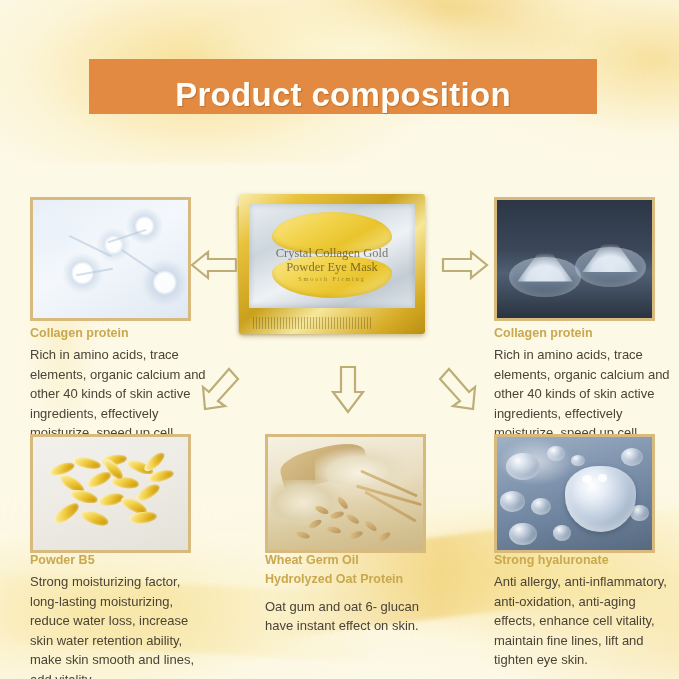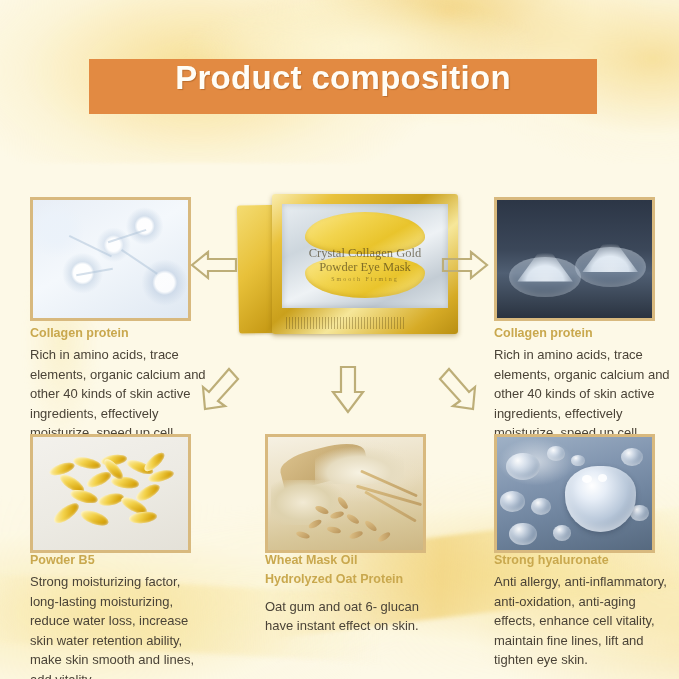--- a/index.html
+++ b/index.html
@@ -37,21 +37,21 @@
   .b6{left:2%;top:30%;width:14%;height:40%;
       background:radial-gradient(ellipse 50% 50% at 50% 50%, rgba(247,229,160,.35) 0%, rgba(253,248,228,0) 78%);filter:blur(3px);}
 
   
   #page{position:absolute;inset:0;z-index:2;}
 
   
   .banner{
     position:absolute;left:89px;top:59px;width:508px;height:55px;
     background:#e28a42;
-    display:flex;align-items:flex-start;justify-content:center;
+    display:flex;align-items:flex-end;justify-content:center;
   }
   .banner-text{
     color:#fffdf6;font-size:33px;font-weight:bold;letter-spacing:.3px;
     text-shadow:1px 1px 1px rgba(120,60,10,.35);
     white-space:nowrap;
   }
 
   
   .photo{position:absolute;border:3px solid #d8b97e;background:#eee;overflow:hidden;}
   .photo .ph-inner{position:absolute;inset:0;}
@@ -102,21 +102,21 @@
       background:radial-gradient(circle at 38% 30%, #ffffff 0%, #e7eef7 22%, #b9c8da 55%, #7e92ab 85%, #5d7089 100%);
       border-radius:48% 48% 52% 52% / 42% 42% 58% 58%;
       box-shadow:inset 0 -4px 8px rgba(255,255,255,.55), 0 2px 5px rgba(40,55,75,.35);}
 
   
   .product{position:absolute;left:236px;top:190px;width:206px;height:155px;}
   .pack{position:absolute;border-radius:3px;}
   .pack-back{left:2px;top:14px;width:180px;height:128px;
       background:linear-gradient(135deg,#f4dc72 0%,#e8c13a 25%,#c79b16 50%,#f2de86 72%,#cfa521 100%);
       box-shadow:0 1px 3px rgba(120,90,10,.35);transform:rotate(-1deg);}
-  .pack-front{left:36px;top:4px;width:186px;height:140px;
+  .pack-front{left:3px;top:4px;width:186px;height:140px;
       background:linear-gradient(140deg,#f7e徒 0%,#e9c23c 18%,#caa01c 44%,#f6e79a 62%,#d6ab26 86%,#b98f12 100%);
       background:linear-gradient(140deg,#f9ecae 0%,#e9c23c 18%,#caa01c 44%,#f6e79a 62%,#d6ab26 86%,#b98f12 100%);
       box-shadow:0 2px 5px rgba(120,90,10,.4);}
   .pack-window{position:absolute;left:10px;top:10px;right:10px;bottom:26px;
       background:linear-gradient(155deg,#e9eef2 0%,#cdd6dd 30%,#eef2f5 55%,#c3ccd4 80%,#dfe6eb 100%);
       box-shadow:inset 0 0 6px rgba(120,130,140,.4);}
   .eyepatch{position:absolute;border-radius:50% 50% 45% 45% / 60% 60% 40% 40%;
       background:linear-gradient(150deg,#fbe98e 0%,#f2d44e 35%,#e9c42c 65%,#f7e791 100%);
       box-shadow:inset 0 -2px 4px rgba(180,140,20,.35);}
   .eyepatch.top{left:14%;top:8%;width:72%;height:40%;}
@@ -300,21 +300,21 @@
            background:rgba(255,255,255,.85);"></div>
     </div>
   </div>
 
   <div class="cap-block" style="left:30px;top:553px;width:175px;">
     <div class="cap-title">Powder B5</div>
     <div class="cap-body">Strong moisturizing factor, long-lasting moisturizing, reduce water loss, increase skin water retention ability, make skin smooth and lines, add vitality.</div>
   </div>
 
   <div class="cap-block" style="left:265px;top:553px;width:180px;">
-    <div class="cap-title">Wheat Mask Oil</div>
+    <div class="cap-title">Wheat Germ Oil</div>
     <div class="cap-title" style="margin-bottom:9px;">Hydrolyzed Oat Protein</div>
     <div class="cap-body">Oat gum and oat 6- glucan have instant effect on skin.</div>
   </div>
 
   <div class="cap-block" style="left:494px;top:553px;width:180px;">
     <div class="cap-title">Strong hyaluronate</div>
     <div class="cap-body">Anti allergy, anti-inflammatory, anti-oxidation, anti-aging effects, enhance cell vitality, maintain fine lines, lift and tighten eye skin.</div>
   </div>
 
 </div>

